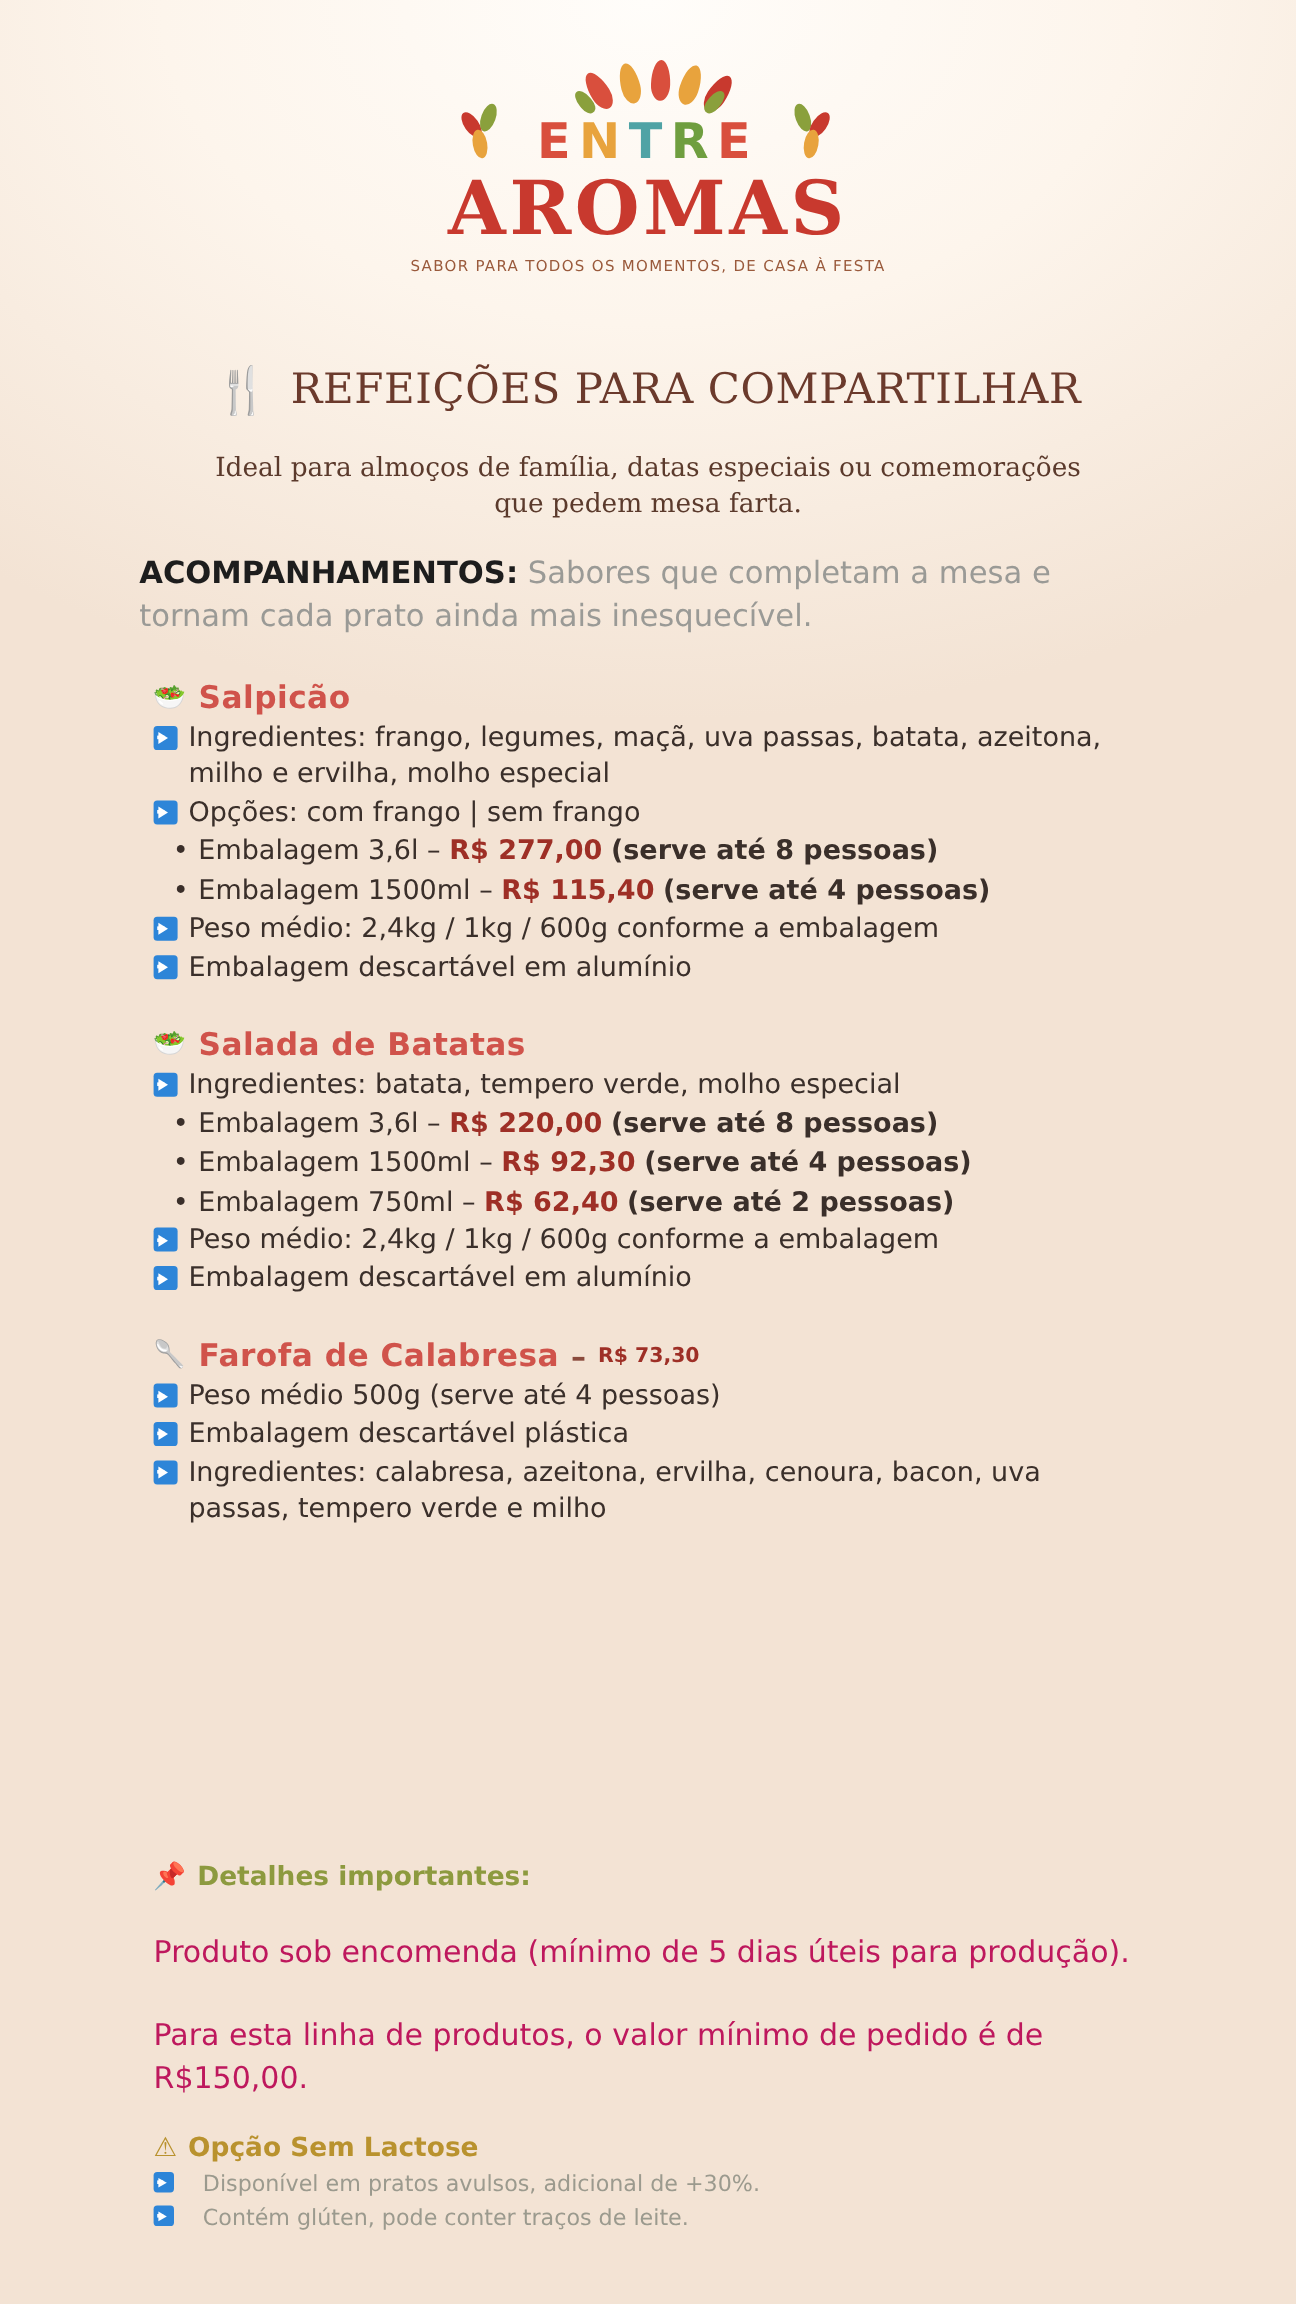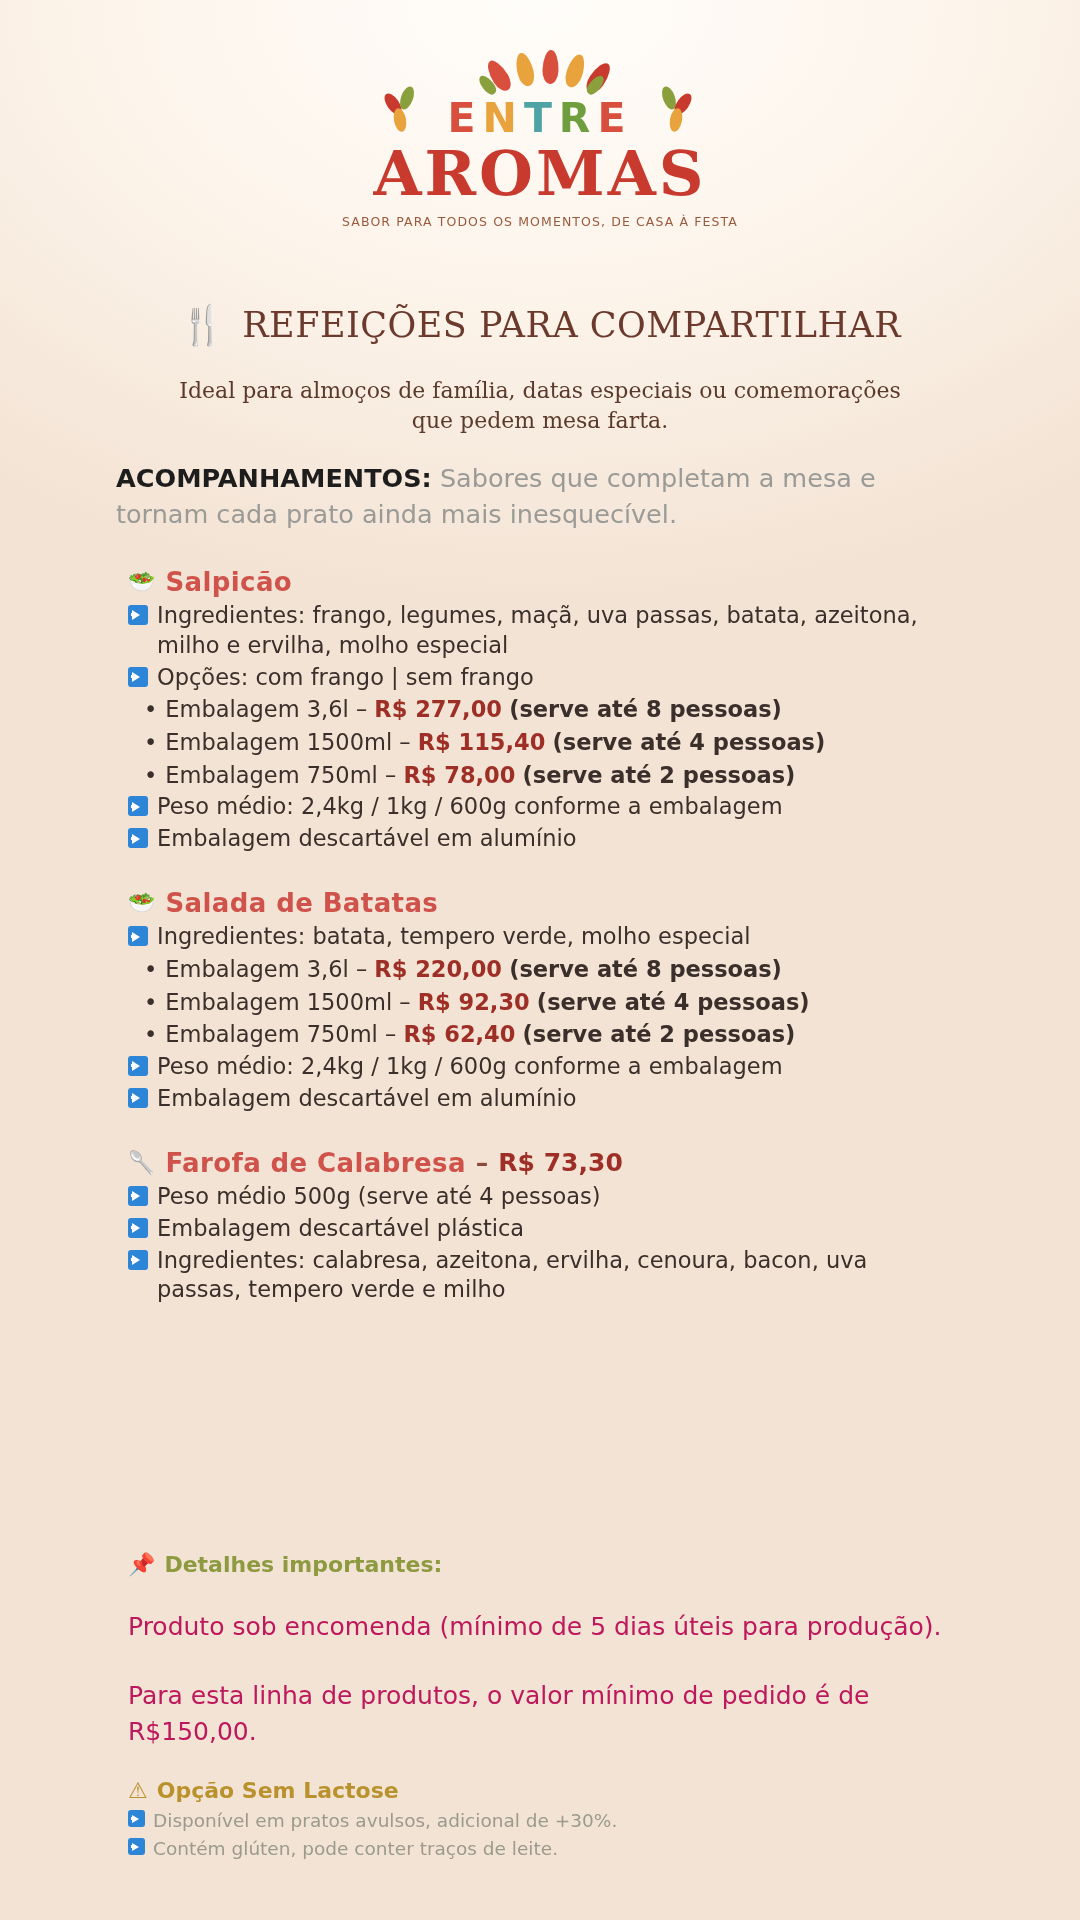--- a/index.html
+++ b/index.html
@@ -141,21 +141,21 @@
     margin-bottom: 4px;
   }
   .item-emoji { font-size: 22px; line-height: 1; }
   .item-name {
     font-size: 26px;
     font-weight: bold;
     color: #d0534b;
     letter-spacing: 0.4px;
   }
   .inline-price {
-    font-size: 25px;
+    font-size: 17px;
     font-weight: bold;
     color: #9e2f26;
   }
   .dash { color:#8a4a3c; font-size:25px; font-weight:bold; }
   .line {
     display: flex;
     align-items: flex-start;
     gap: 9px;
     font-size: 22.5px;
     line-height: 1.33;
@@ -216,21 +216,21 @@
   }
   .foot-head.warn { color: #b9922e; }
   .foot-line {
     font-size: 25px;
     color: #be185d;
     line-height: 1.45;
     margin-top: 32px;
   }
   .foot-block + .foot-block { margin-top: 28px; }
   .foot-arrow-line {
-    display:flex; align-items:flex-start; gap:8px;
+    display:flex; align-items:flex-start; gap:24px;
     font-size:18.5px; color:#9b9a8e; line-height:1.4; margin-top:2px;
   }
   .arrow-ic.sm { width:17px; height:17px; margin-top:2px; }
   .arrow-ic.sm::after { left:3.5px; top:4.5px; border-top:4px solid transparent; border-bottom:4px solid transparent; border-left:7px solid #fff;}
   .arrow-ic.sm::before { left:2.5px; top:7px; width:5px; height:3px; }
 </style>
 </head>
 <body>
 
 <div class="page">
@@ -287,21 +287,20 @@
         <div class="line">
           <span class="arrow-ic"></span>
           <span class="line-text">Ingredientes: frango, legumes, maçã, uva passas, batata, azeitona, milho e ervilha, molho especial</span>
         </div>
         <div class="line">
           <span class="arrow-ic"></span>
           <span class="line-text">Opções: com frango | sem frango</span>
         </div>
         <div class="bullet-line"><span class="dot">•</span><span>Embalagem 3,6l</span><span> – </span><span class="price">R$ 277,00</span><span> </span><span class="serves">(serve até 8 pessoas)</span></div>
         <div class="bullet-line"><span class="dot">•</span><span>Embalagem 1500ml</span><span> – </span><span class="price">R$ 115,40</span><span> </span><span class="serves">(serve até 4 pessoas)</span></div>
-        <div class="bullet-line"><span class="dot">•</span><span>Embalagem 750ml</span><span> – </span><span class="price">R$ 78,00</span><span> </span><span class="serves">(serve até 2 pessoas)</span></div>
         <div class="line">
           <span class="arrow-ic"></span>
           <span class="line-text">Peso médio: 2,4kg / 1kg / 600g conforme a embalagem</span>
         </div>
         <div class="line">
           <span class="arrow-ic"></span>
           <span class="line-text">Embalagem descartável em alumínio</span>
         </div>
       </div>
       <div class="item">

